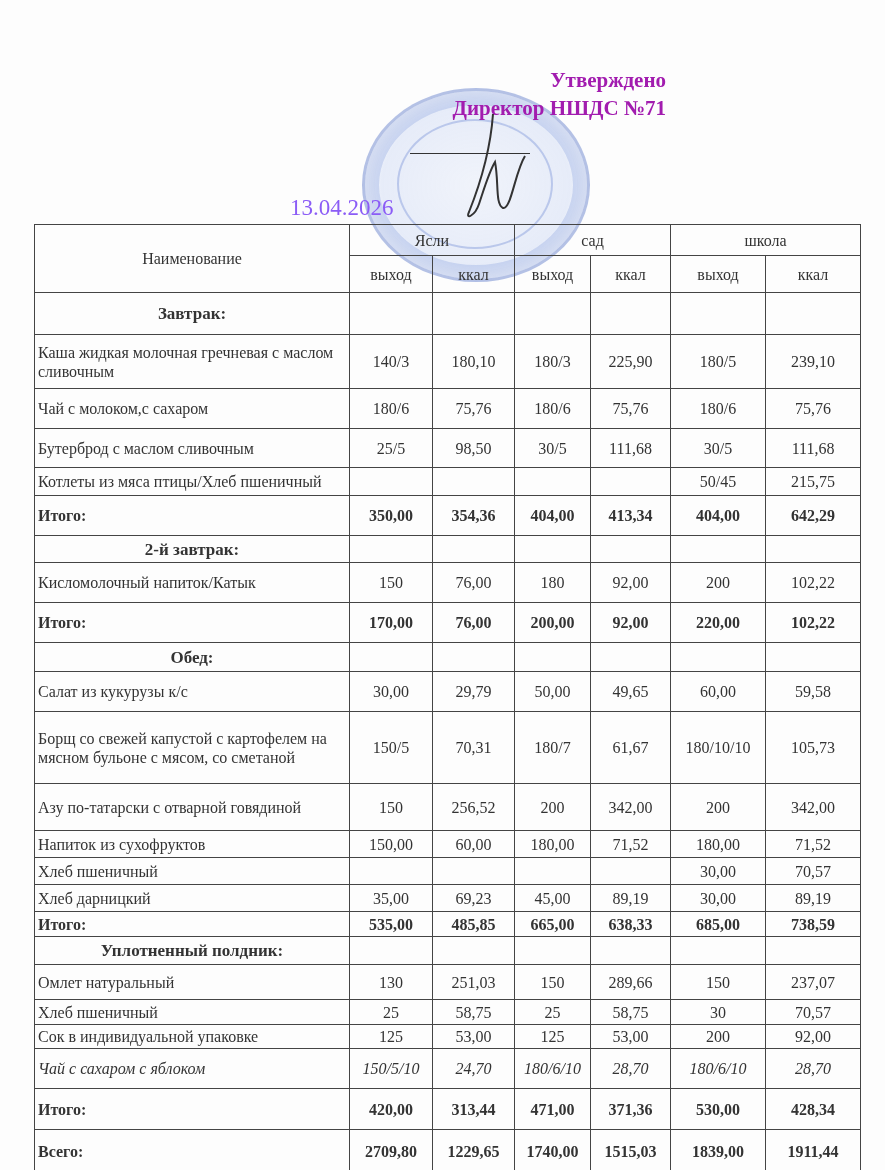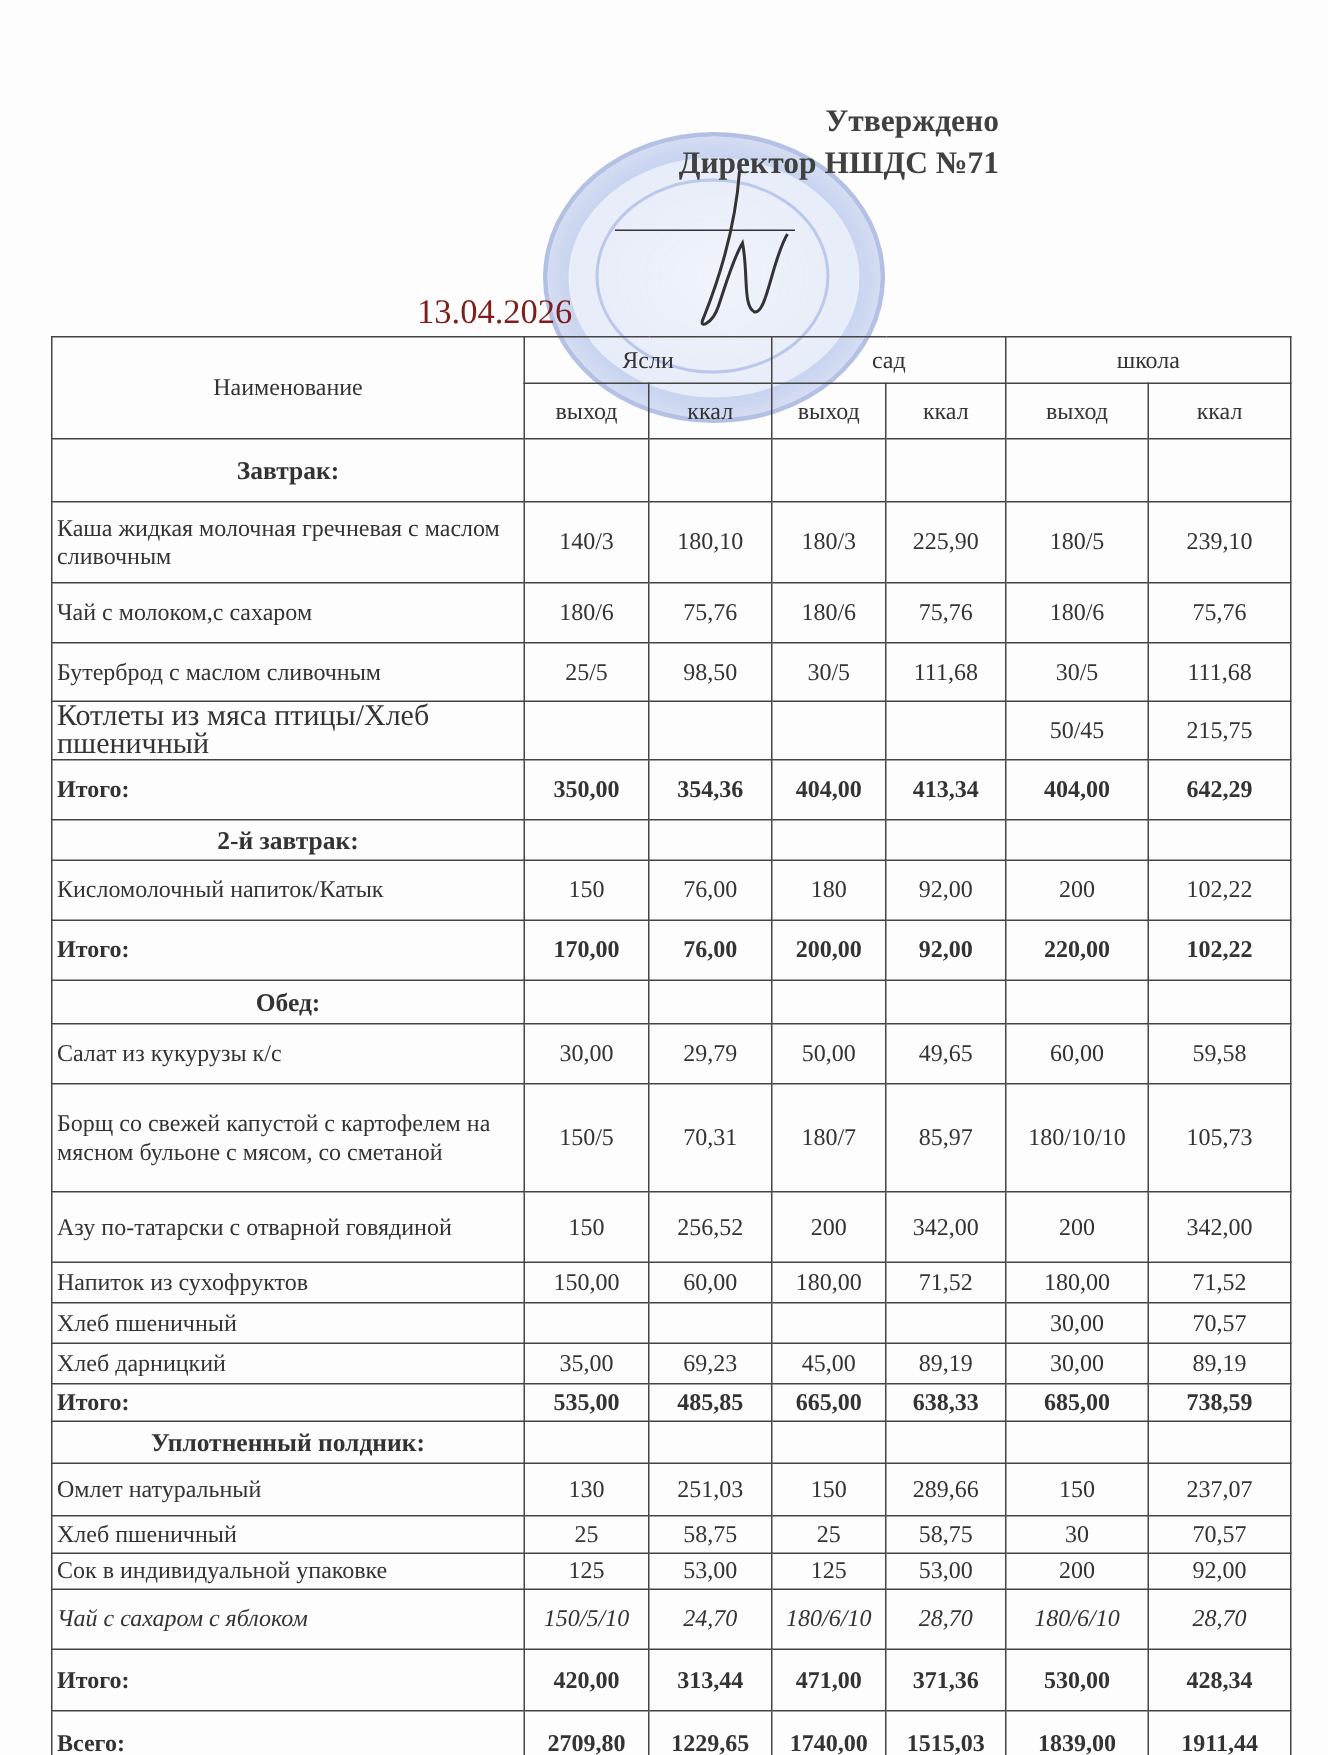--- a/index.html
+++ b/index.html
@@ -13,34 +13,34 @@
     box-shadow: inset 0 0 0 10px rgba(255,255,255,0), inset 0 0 0 14px rgba(100,130,210,0.25);
     background: radial-gradient(ellipse at center, rgba(130,160,230,0.10) 0%, rgba(130,160,230,0.18) 60%, rgba(255,255,255,0) 72%);
     pointer-events: none; z-index: 1;
   }
   .stamp-inner {
     position: absolute; left: 32px; top: 28px; width: 152px; height: 126px; border-radius: 50%;
     border: 2px solid rgba(100,130,210,0.35);
   }
   .signature { position: absolute; left: 455px; top: 112px; width: 80px; height: 110px; z-index: 3; pointer-events:none; }
   .approval { position: absolute; right: 219px; top: 66px; text-align: right; z-index: 2; }
-  .approval div { font-weight: bold; font-size: 21px; line-height: 28px; color: #404040; }
+  .approval div { font-weight: bold; font-size: 21px; line-height: 28px; color: #a21caf; }
   .sign-line { position: absolute; left: 410px; top: 153px; width: 120px; border-top: 1px solid #333; z-index:2; }
-  .date { position: absolute; left: 278px; top: 195px; font-size: 23px; color: #7f1d1d; z-index: 2; }
+  .date { position: absolute; left: 290px; top: 195px; font-size: 23px; color: #8b5cf6; z-index: 2; }
 
   table.menu {
     position: absolute; left: 34px; top: 224px; width: 826px; border-collapse: collapse; z-index: 2;
     table-layout: fixed; background: transparent;
   }
   table.menu td, table.menu th {
     border: 1px solid #444; padding: 0 3px; font-size: 16px; font-weight: normal; color: #333;
     text-align: center; vertical-align: middle; line-height: 19px;
   }
   table.menu td.name { text-align: left; }
-  table.menu td.name.small { font-size: 20px; }
+  table.menu td.name.small { font-size: 16px; }
   table.menu td.section { text-align: center; font-weight: bold; font-size: 17px; }
   tr.total td { font-weight: bold; }
   th.sub { font-size: 15px; }
 </style>
 </head>
 <body>
 
 <div class="stamp">
     <div class="stamp-inner"></div>
   </div>
@@ -180,21 +180,21 @@
         <td>50,00</td>
         <td>49,65</td>
         <td>60,00</td>
         <td>59,58</td>
       </tr>
       <tr style="height: 72px;">
         <td class="name">Борщ со свежей капустой с картофелем на мясном бульоне с мясом, со сметаной</td>
         <td>150/5</td>
         <td>70,31</td>
         <td>180/7</td>
-        <td>85,97</td>
+        <td>61,67</td>
         <td>180/10/10</td>
         <td>105,73</td>
       </tr>
       <tr style="height: 47px;">
         <td class="name">Азу по-татарски с отварной говядиной</td>
         <td>150</td>
         <td>256,52</td>
         <td>200</td>
         <td>342,00</td>
         <td>200</td>

